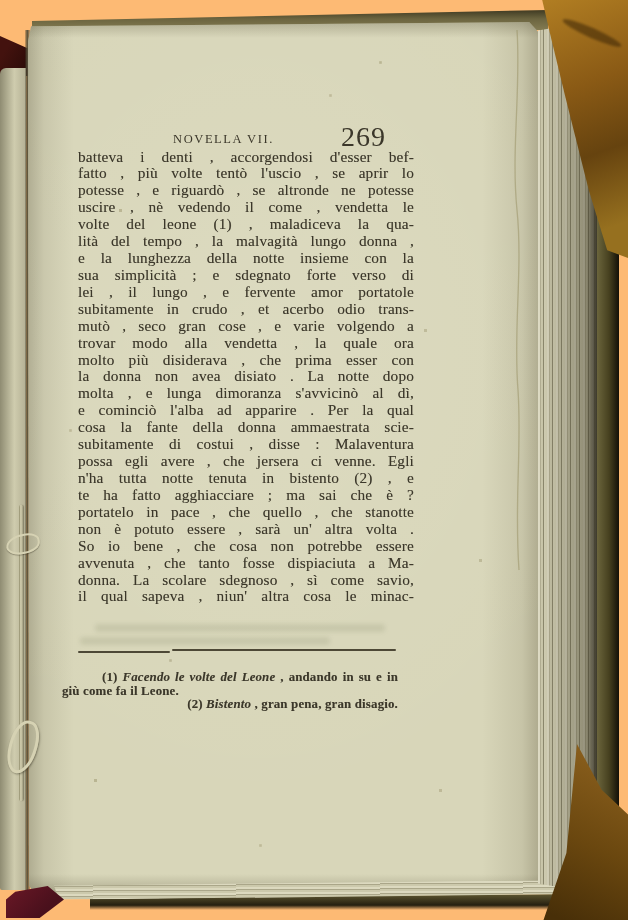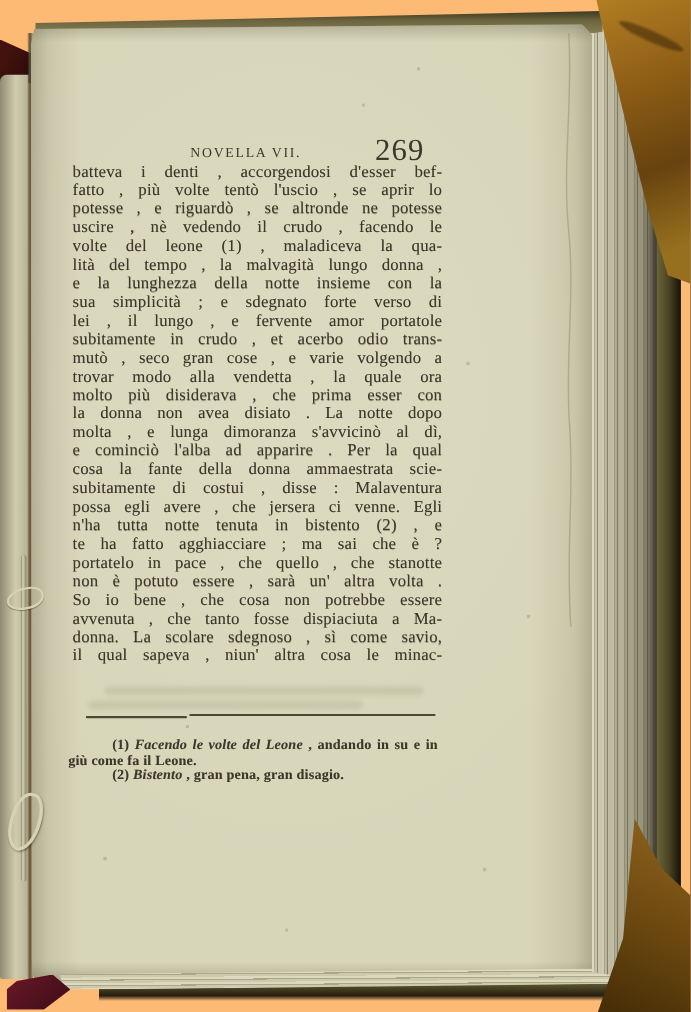--- a/index.html
+++ b/index.html
@@ -76,32 +76,32 @@
   .bleed1{left:95px;top:624px;width:290px;}
   .bleed2{left:80px;top:637px;width:250px;}
 
   
   .content{position:absolute;left:62px;top:130px;width:336px;color:var(--ink,#3b372a);}
   .running-head{position:relative;height:20px;}
   .running-title{position:absolute;left:111px;top:3px;font-size:12.5px;line-height:12px;
     letter-spacing:1.6px;white-space:nowrap;}
   .page-number{position:absolute;right:12px;top:-4px;font-size:28px;line-height:22px;
     letter-spacing:1px;}
-  .body-text{position:absolute;left:4px;top:18.5px;width:336px;}
+  .body-text{position:absolute;left:16px;top:18.5px;width:336px;}
   .tline{height:16.93px;font-size:15.2px;line-height:16.93px;letter-spacing:.2px;
     text-align:justify;text-align-last:justify;overflow:hidden;white-space:nowrap;
     text-shadow:.2px .3px .5px rgba(59,55,42,.4);}
   .rule-seg1{position:absolute;left:16px;top:521px;width:92px;height:2px;
     background:#4d4836;border-radius:1px;}
   .rule-seg2{position:absolute;left:110px;top:519px;width:224px;height:2px;
     background:#4d4836;border-radius:1px;}
   .footnotes{position:absolute;left:0;top:541px;width:336px;font-weight:bold;}
   .fline{font-size:12.8px;line-height:13.6px;letter-spacing:.2px;overflow:hidden;
     white-space:nowrap;text-shadow:.2px .3px .4px rgba(59,55,42,.35);}
-  .fline.indent{text-indent:40px;}
+  .fline.indent{text-indent:40px;text-align:right;}
   .fline.justify{text-align:justify;text-align-last:justify;}
   .ital{font-style:italic;}
 </style>
 </head>
 <body>
 
 <div class="scene">
 
   <div class="corner-maroon-tl"></div>
   <div class="edges-top"></div>
@@ -132,21 +132,21 @@
 
   <div class="content">
     <div class="running-head">
       <span class="running-title">NOVELLA VII.</span>
       <span class="page-number">269</span>
     </div>
     <div class="body-text">
         <div class="tline">batteva i denti , accorgendosi d'esser bef-</div>
         <div class="tline">fatto , più volte tentò l'uscio , se aprir lo</div>
         <div class="tline">potesse , e riguardò , se altronde ne potesse</div>
-        <div class="tline">uscire , nè vedendo il crudo , facendo le</div>
+        <div class="tline">uscire , nè vedendo il come , vendetta le</div>
         <div class="tline">volte del leone (1) , maladiceva la qua-</div>
         <div class="tline">lità del tempo , la malvagità lungo donna ,</div>
         <div class="tline">e la lunghezza della notte insieme con la</div>
         <div class="tline">sua simplicità ; e sdegnato forte verso di</div>
         <div class="tline">lei , il lungo , e fervente amor portatole</div>
         <div class="tline">subitamente in crudo , et acerbo odio trans-</div>
         <div class="tline">mutò , seco gran cose , e varie volgendo a</div>
         <div class="tline">trovar modo alla vendetta , la quale ora</div>
         <div class="tline">molto più disiderava , che prima esser con</div>
         <div class="tline">la donna non avea disiato . La notte dopo</div>

